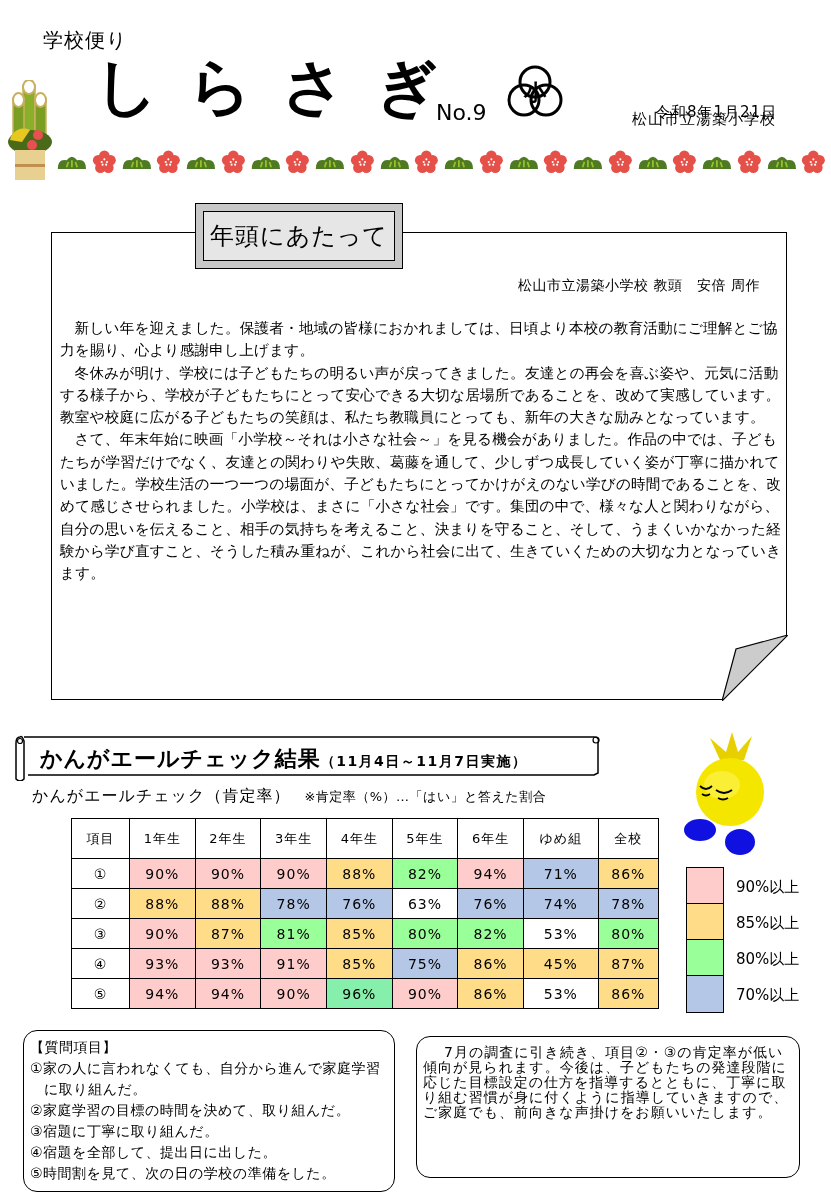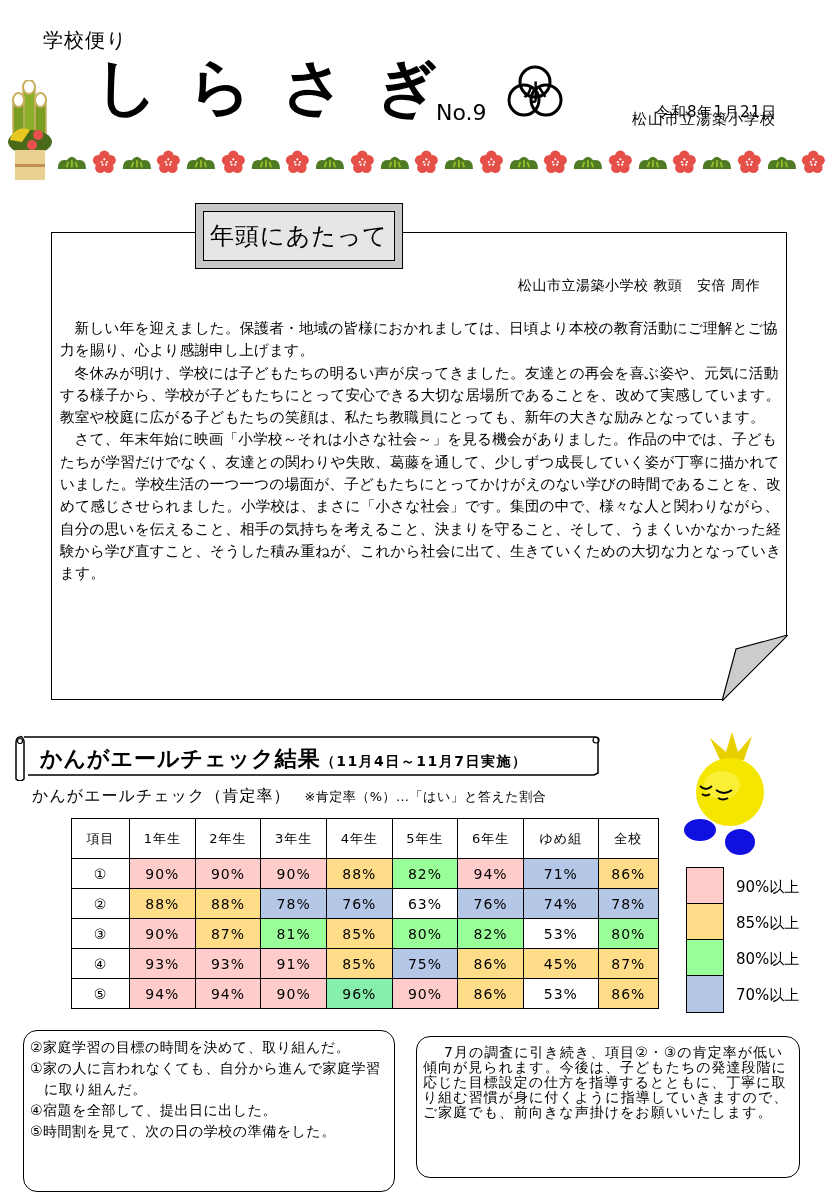--- a/index.html
+++ b/index.html
@@ -454,19 +454,21 @@
     <div class="legend-swatch" style="background: rgb(153, 255, 153);"></div>
     <div class="legend-swatch" style="background: rgb(180, 199, 231);"></div>
   </div>
   <div class="legend-label" style="top:11px">90%以上</div>
   <div class="legend-label" style="top:47px">85%以上</div>
   <div class="legend-label" style="top:83px">80%以上</div>
   <div class="legend-label" style="top:119px">70%以上</div>
 </div>
 
 <div class="questions-box">
+  <div>【質問項目】</div>
+  <div class="qi">①家の人に言われなくても、自分から進んで家庭学習に取り組んだ。</div>
   <div class="qi">②家庭学習の目標の時間を決めて、取り組んだ。</div>
-  <div class="qi">①家の人に言われなくても、自分から進んで家庭学習に取り組んだ。</div>
+  <div class="qi">③宿題に丁寧に取り組んだ。</div>
   <div class="qi">④宿題を全部して、提出日に出した。</div>
   <div class="qi">⑤時間割を見て、次の日の学校の準備をした。</div>
 </div>
 
 <div class="comment-box">7月の調査に引き続き、項目②・③の肯定率が低い傾向が見られます。今後は、子どもたちの発達段階に応じた目標設定の仕方を指導するとともに、丁寧に取り組む習慣が身に付くように指導していきますので、ご家庭でも、前向きな声掛けをお願いいたします。</div>
 
 </body></html>

